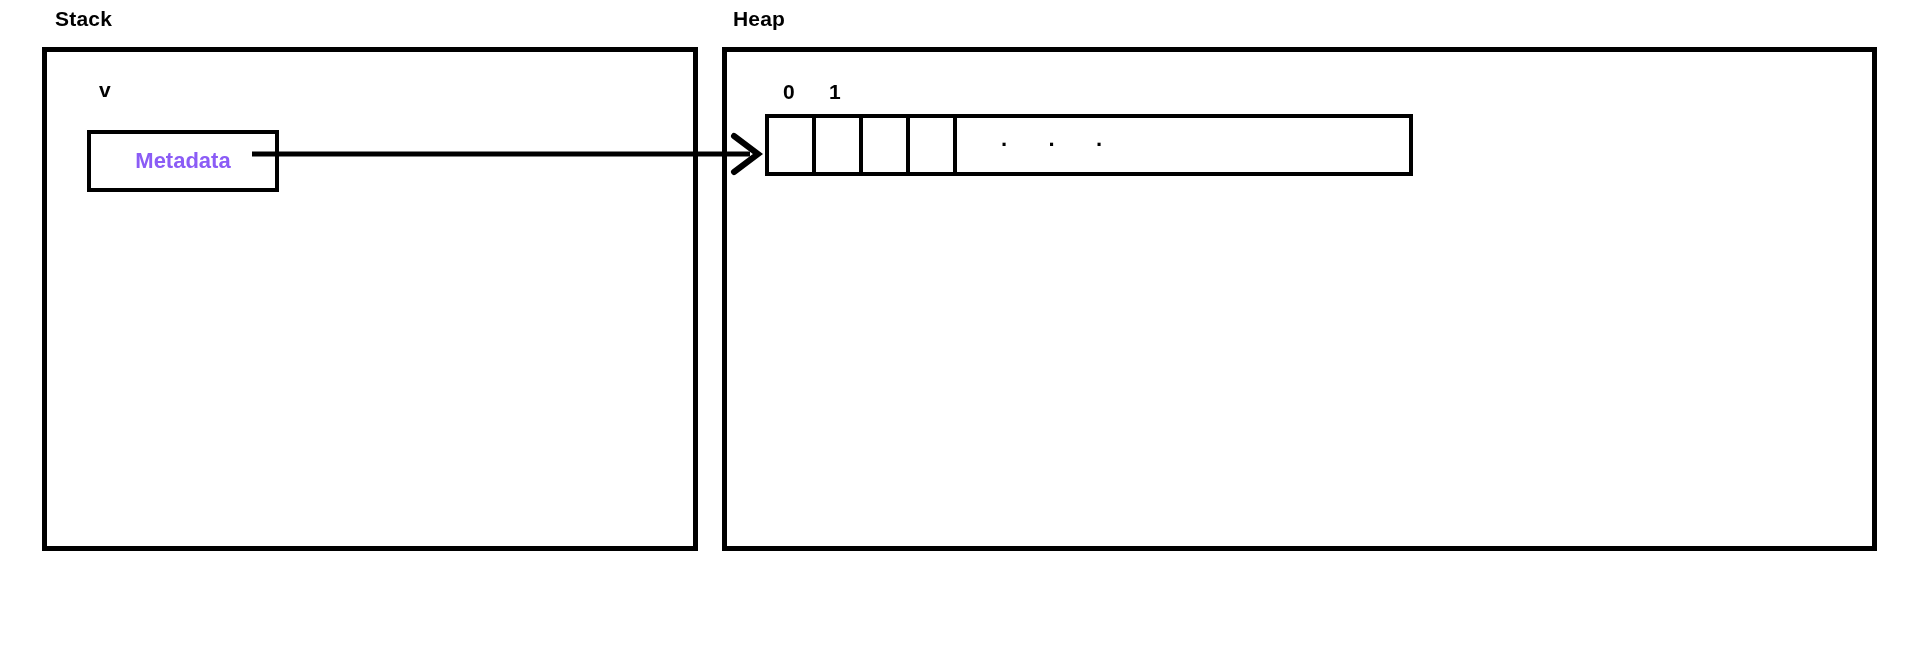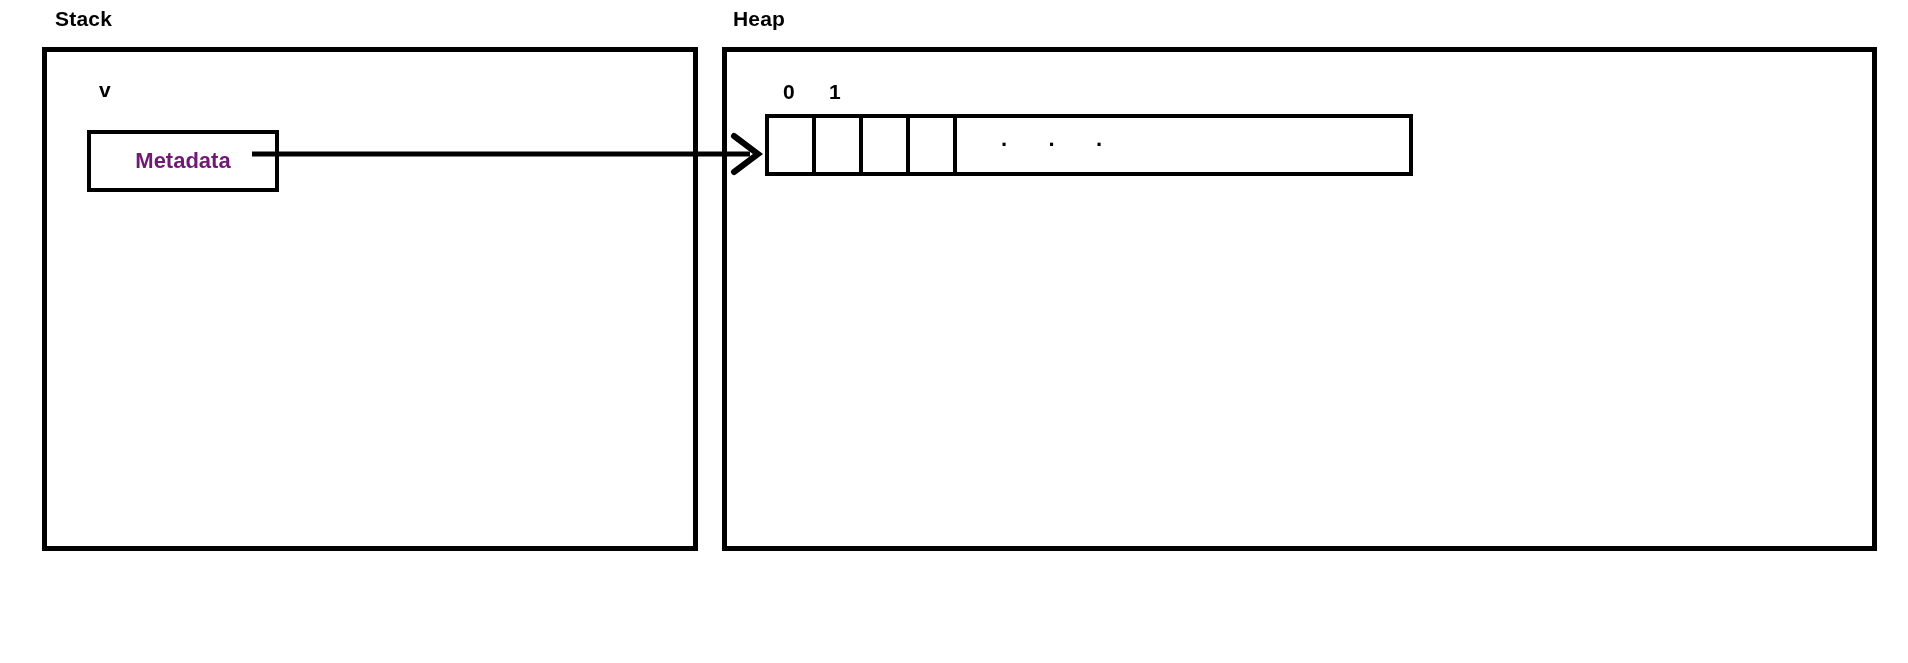--- a/index.html
+++ b/index.html
@@ -59,21 +59,21 @@
     border: 4px solid #000000;
     background: #ffffff;
     box-sizing: border-box;
     display: flex;
     align-items: center;
     justify-content: center;
   }
   #metadata-box .box-text {
     font-weight: bold;
     font-size: 22px;
-    color: #701a75;
+    color: #8b5cf6;
     white-space: nowrap;
   }
 
   
   #pointer-arrow {
     position: absolute;
     left: 252px;
     top: 126px;
     width: 520px;
     height: 56px;

